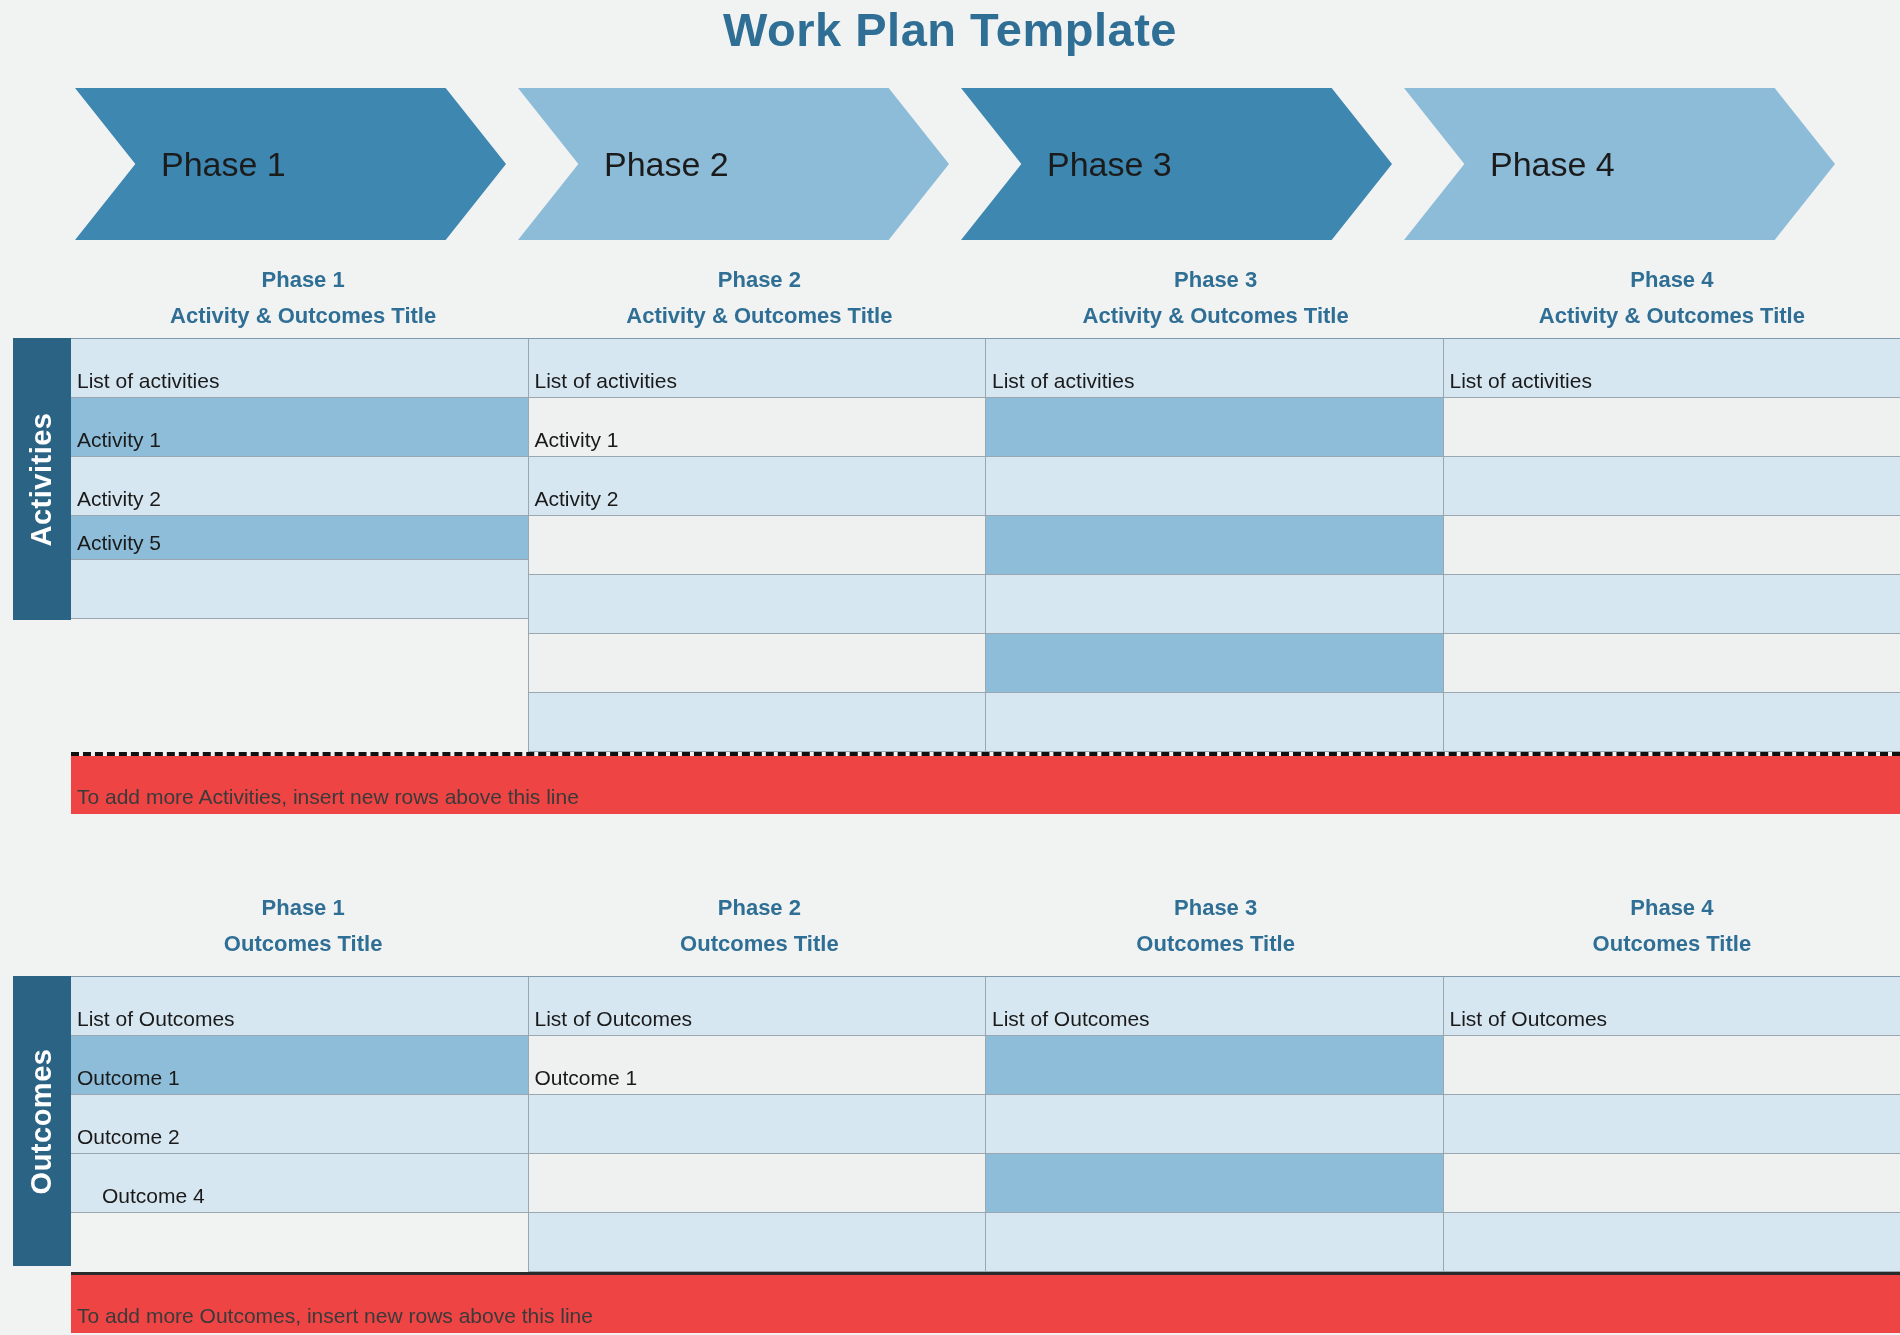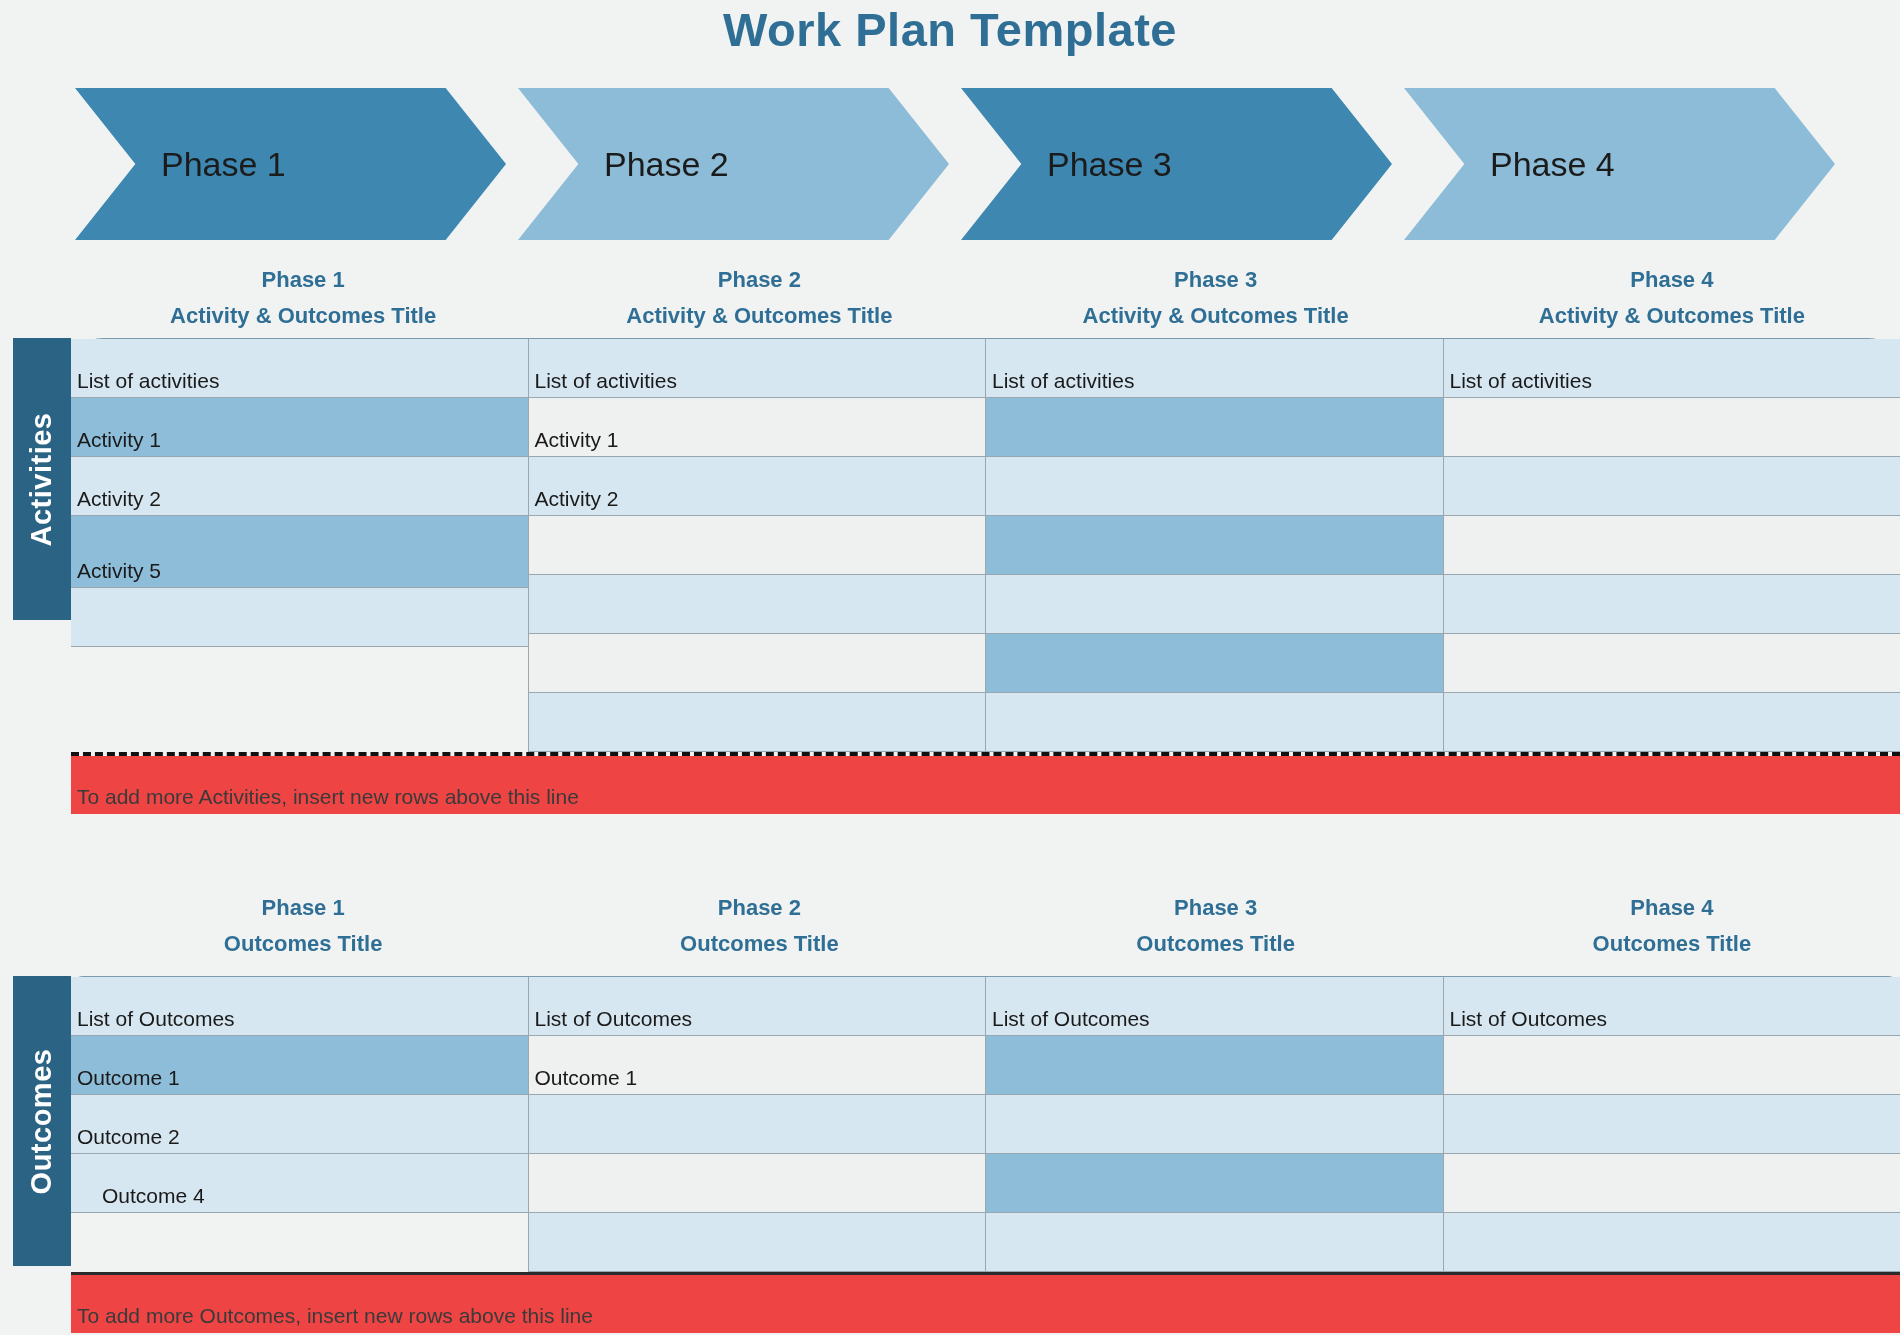--- a/index.html
+++ b/index.html
@@ -195,32 +195,32 @@
       <div class="col-header">
         <span class="ch-line">Phase 4</span>
         <span class="ch-line">Activity &amp; Outcomes Title</span>
       </div>
     </div>
 
   <div class="side-tab" style="top:338px; height:282px;">
     <span class="side-tab-label">Activities</span>
   </div>
 
-  <div class="grid" style="top:338px;border-radius:32px;" id="act-grid">
+  <div class="grid" style="top:338px;" id="act-grid">
       <div class="grid-col">
         <div class="cell band-blue" style="height: 59px;">
           <span class="cell-text">List of activities</span>
         </div>
         <div class="cell band-mid" style="height: 59px;">
           <span class="cell-text">Activity 1</span>
         </div>
         <div class="cell band-blue" style="height: 59px;">
           <span class="cell-text">Activity 2</span>
         </div>
-        <div class="cell band-mid" style="height: 72px;">
+        <div class="cell band-mid" style="height: 44px;">
           <span class="cell-text">Activity 5</span>
         </div>
         <div class="cell band-blue" style="height: 59px;"></div>
       </div>
       <div class="grid-col">
         <div class="cell band-blue" style="height: 59px;">
           <span class="cell-text">List of activities</span>
         </div>
         <div class="cell band-gray" style="height: 59px;">
           <span class="cell-text">Activity 1</span>
@@ -282,21 +282,21 @@
       <div class="col-header">
         <span class="ch-line">Phase 4</span>
         <span class="ch-line">Outcomes Title</span>
       </div>
     </div>
 
   <div class="side-tab" style="top:976px; height:290px;">
     <span class="side-tab-label">Outcomes</span>
   </div>
 
-  <div class="grid" style="top:976px;border-radius:12px;" id="out-grid">
+  <div class="grid" style="top:976px;" id="out-grid">
       <div class="grid-col">
         <div class="cell band-blue" style="height: 59px;">
           <span class="cell-text">List of Outcomes</span>
         </div>
         <div class="cell band-mid" style="height: 59px;">
           <span class="cell-text">Outcome 1</span>
         </div>
         <div class="cell band-blue" style="height: 59px;">
           <span class="cell-text">Outcome 2</span>
         </div>

